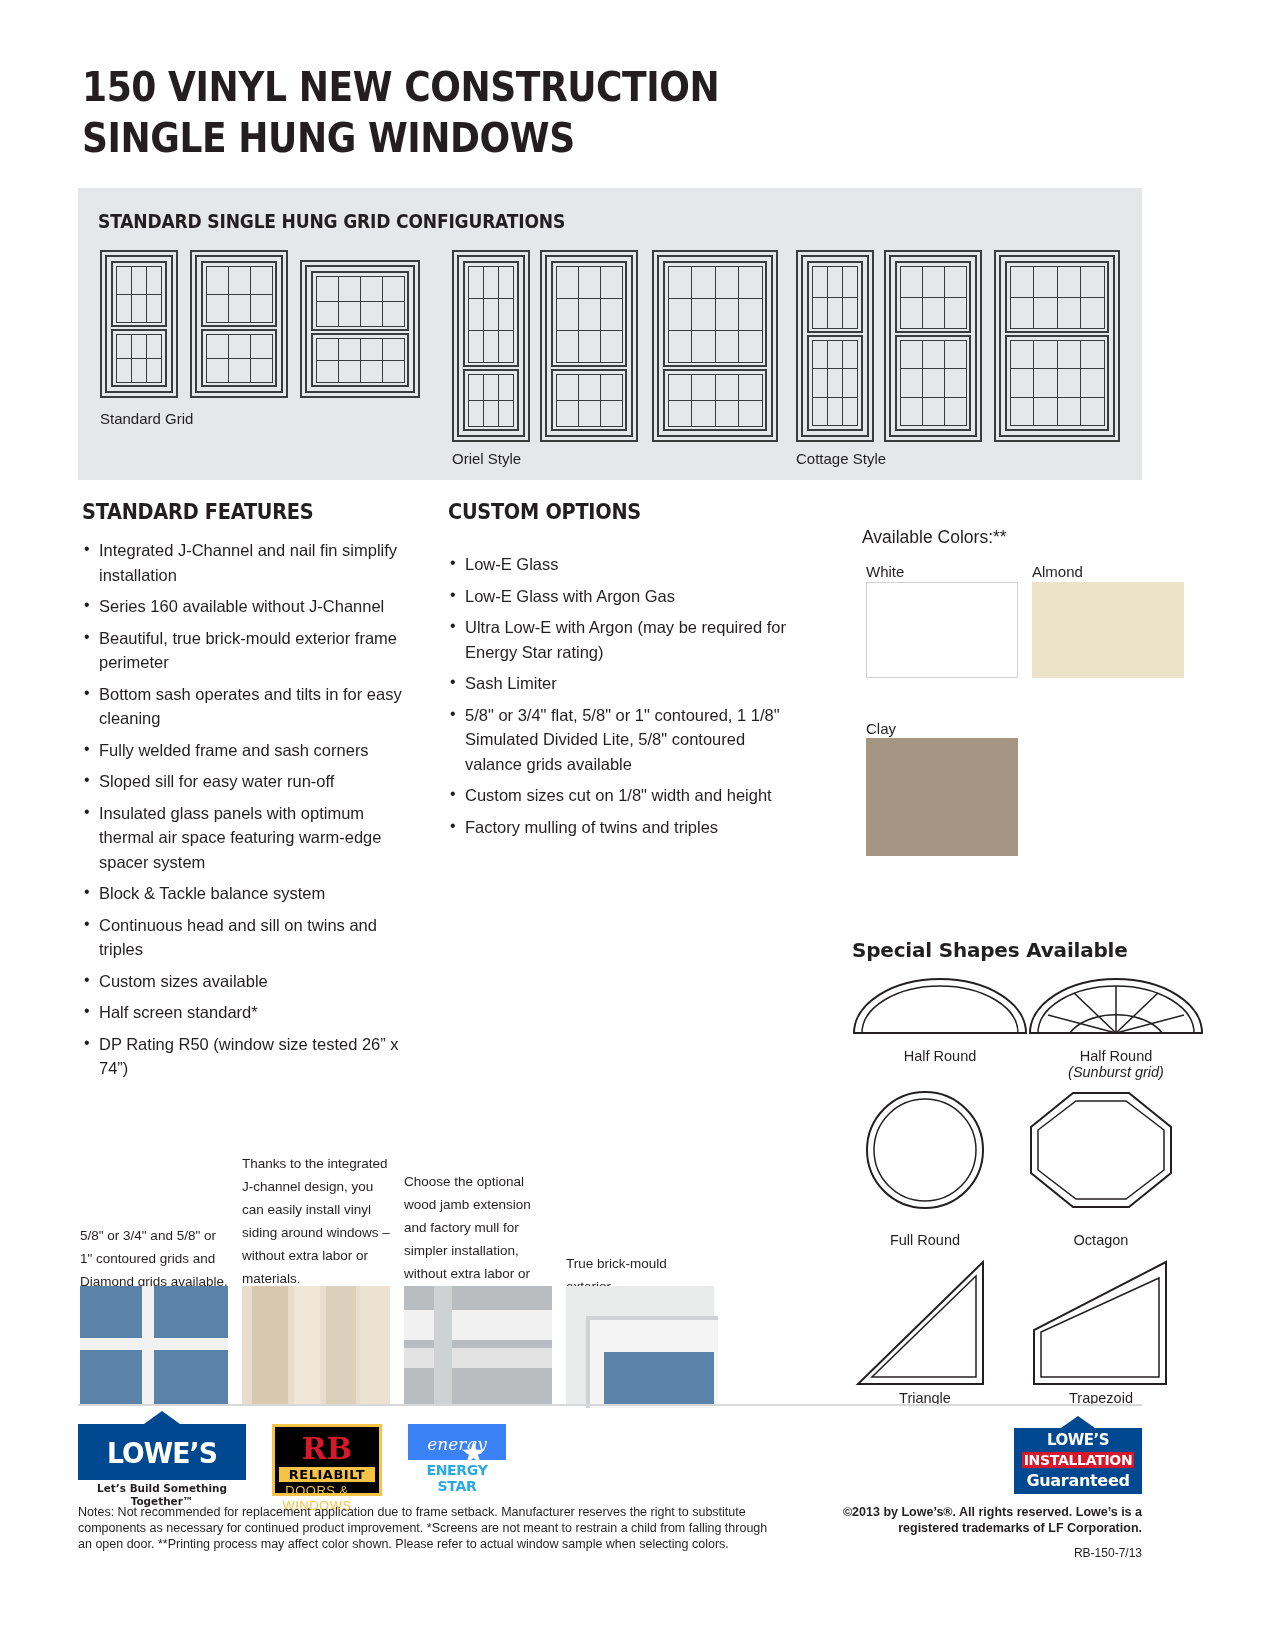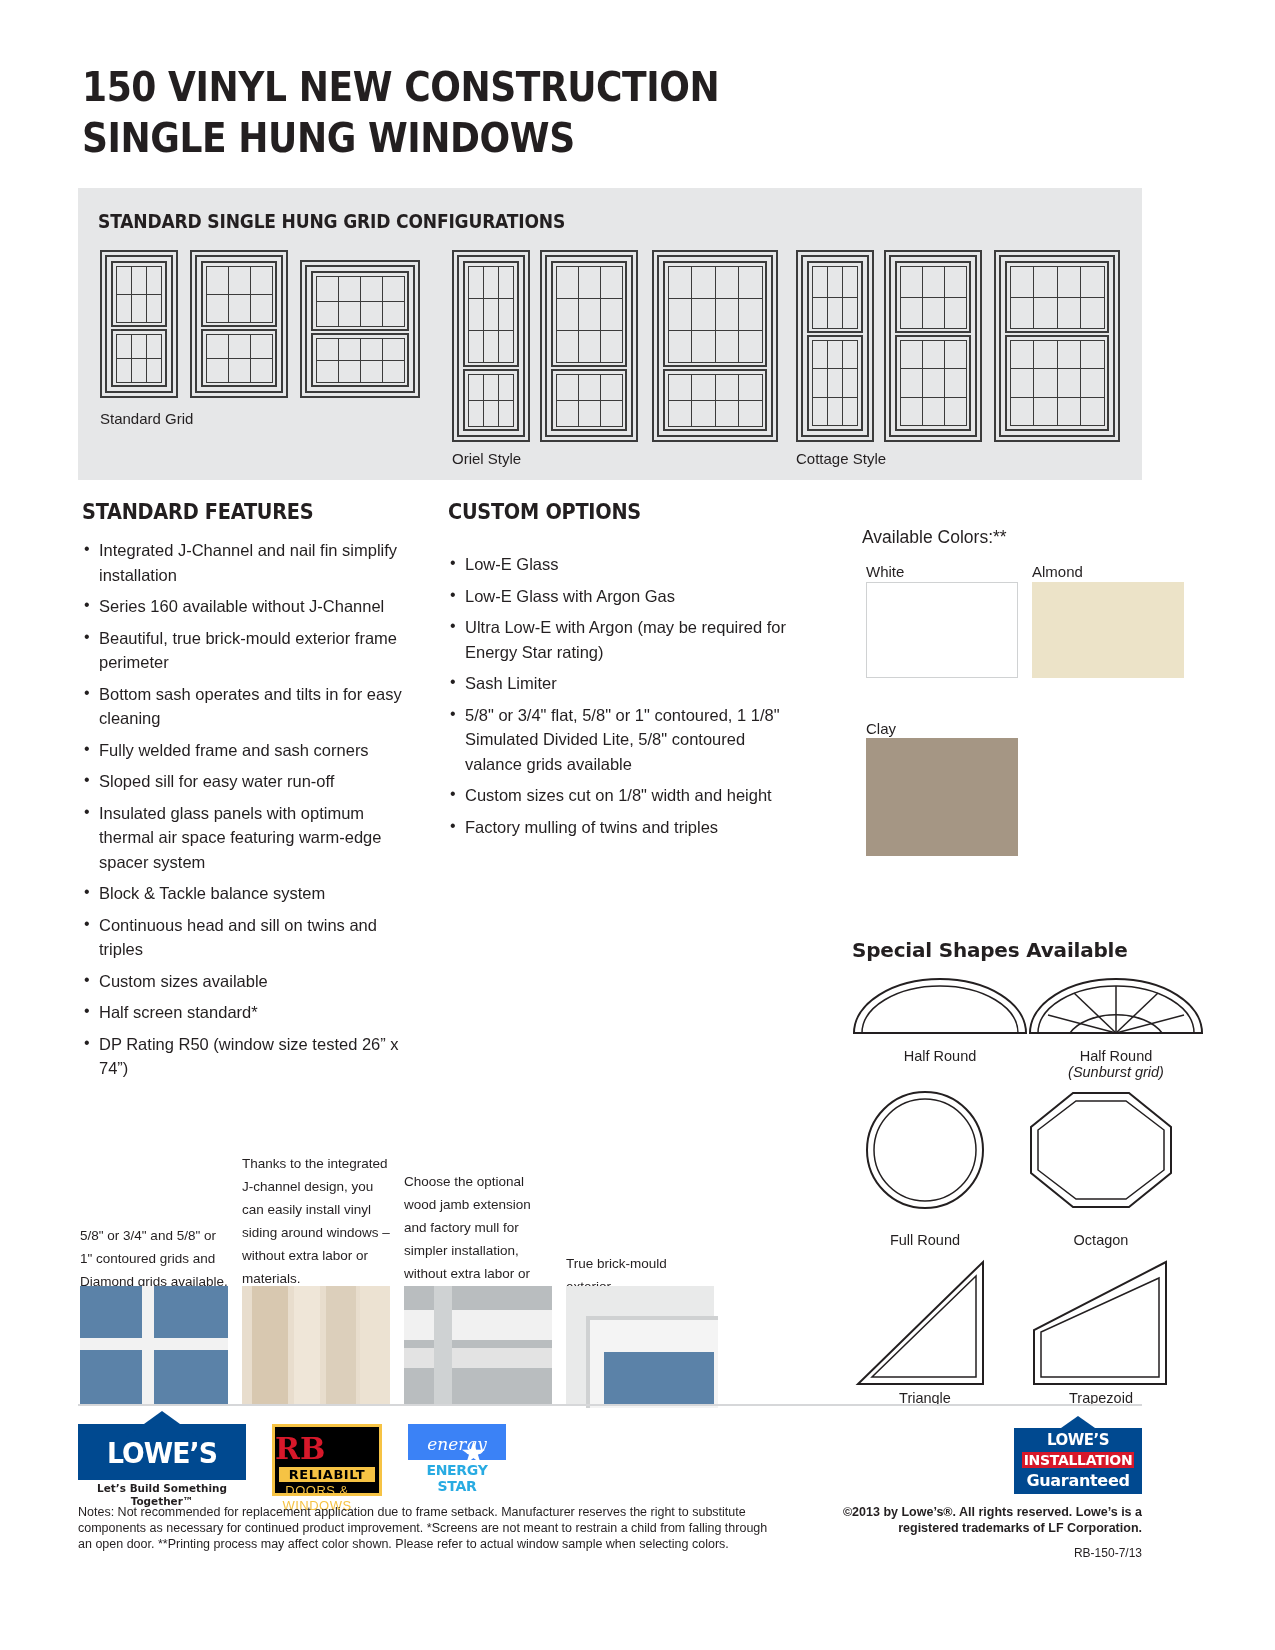--- a/index.html
+++ b/index.html
@@ -260,21 +260,21 @@
     left: 272px; top: 1424px;
     width: 110px; height: 72px;
     background: #000;
     border: 3px solid #f6c344;
     box-sizing: border-box;
   }
   .rb-letters {
     position: absolute;
     left: 0; top: 4px;
     width: 104px;
-    text-align: left;
+    text-align: center;
     font-family: "DejaVu Serif", serif;
     font-weight: bold;
     font-size: 30px;
     color: #d7182a;
   }
   .rb-name {
     position: absolute;
     left: 4px; top: 40px;
     width: 96px;
     text-align: center;

